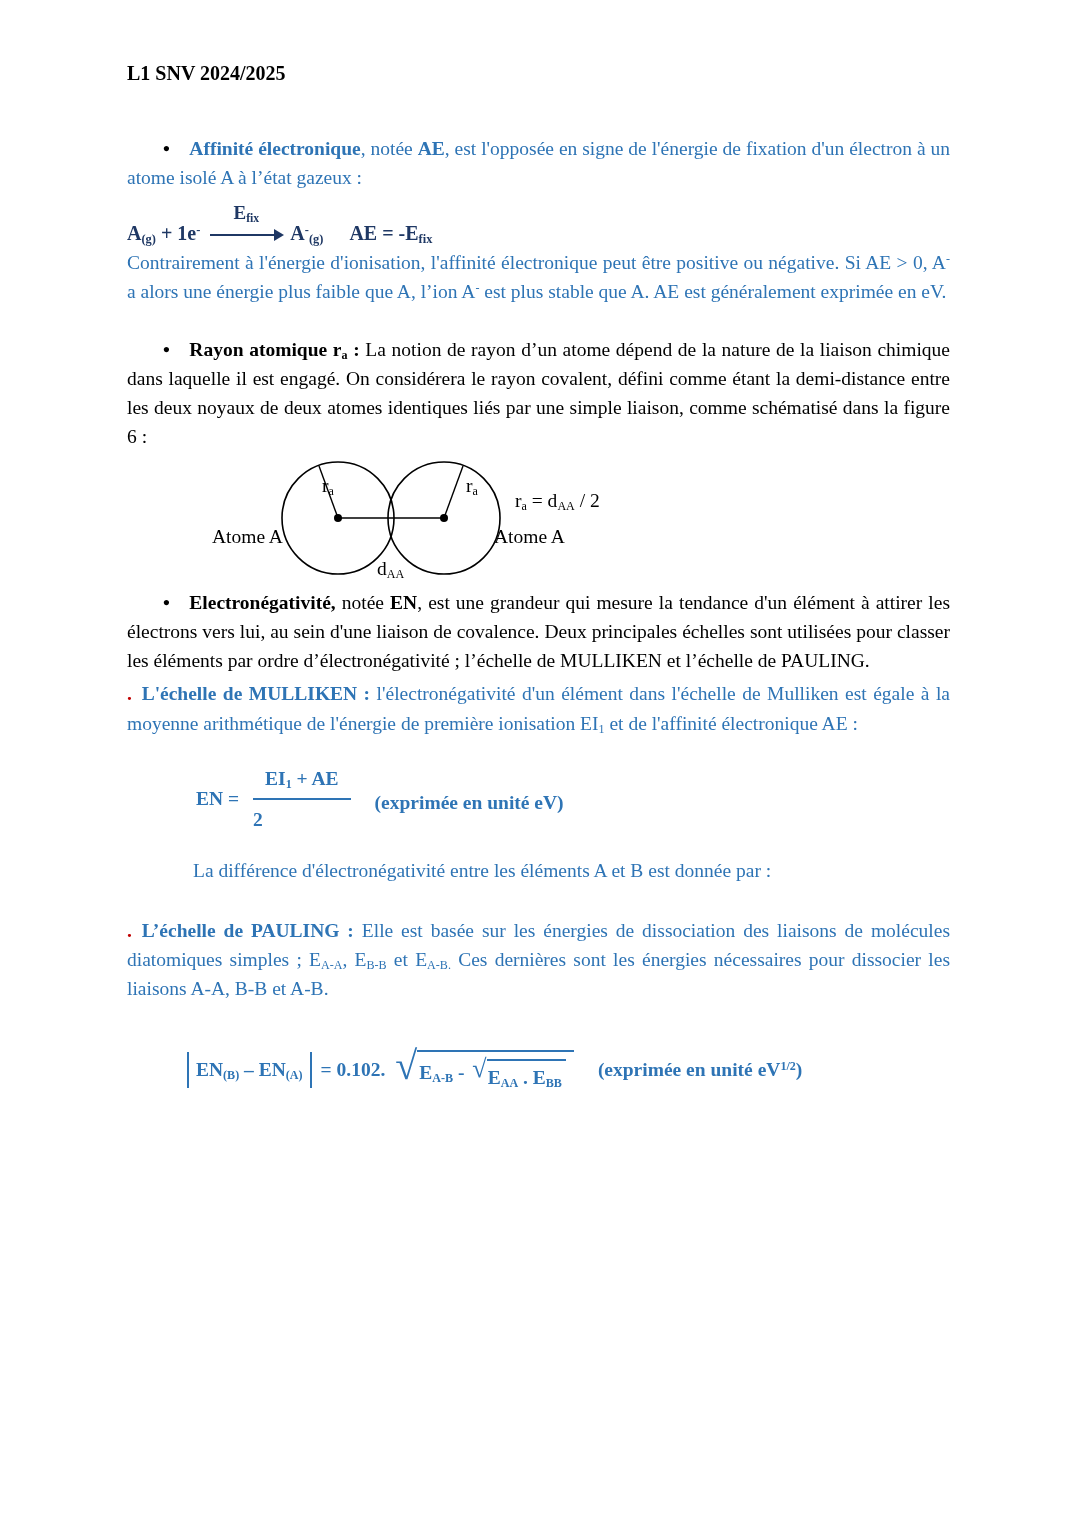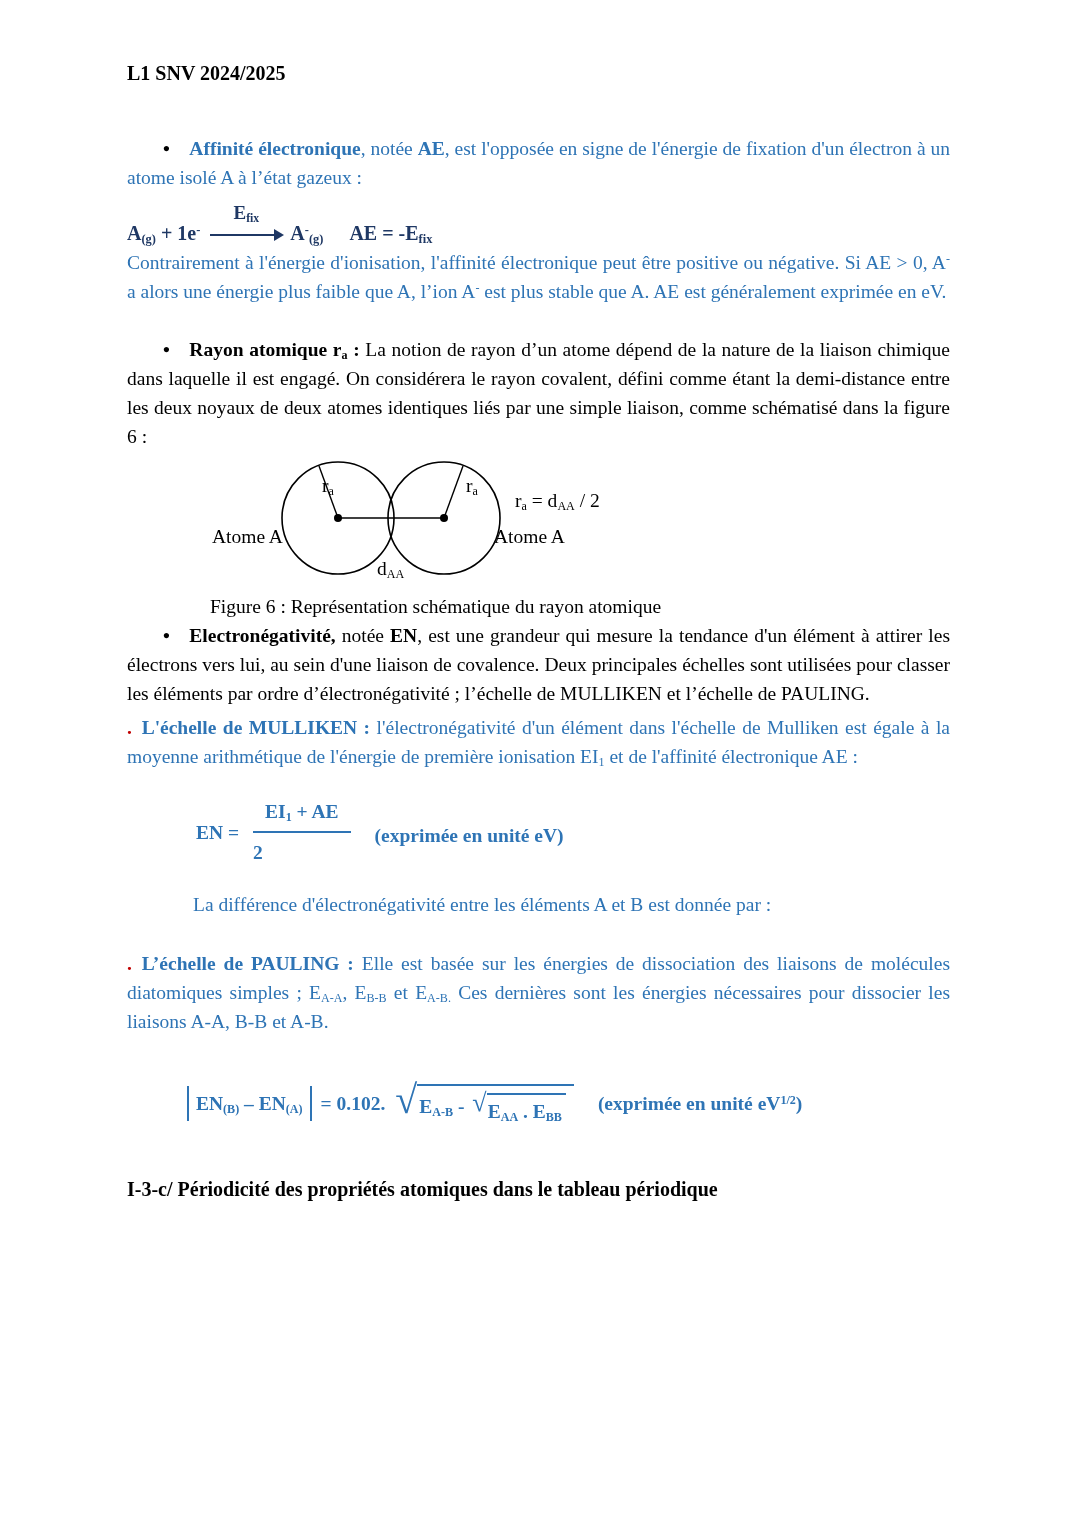--- a/index.html
+++ b/index.html
@@ -97,21 +97,20 @@
       <circle cx="317" cy="60" r="4" fill="#000"></circle>
     </svg>
     <span class="fig-label" style="left:195px;top:13px;"><span>r</span><sub>a</sub></span>
     <span class="fig-label" style="left:339px;top:13px;"><span>r</span><sub>a</sub></span>
     <span class="fig-label" style="left:85px;top:64px;">Atome A</span>
     <span class="fig-label" style="left:367px;top:64px;">Atome A</span>
     <span class="fig-label" style="left:250px;top:96px;"><span>d</span><sub>AA</sub></span>
     <span class="fig-label" style="left:388px;top:28px;"><span>r</span><sub>a</sub><span> = d</span><sub>AA</sub><span> / 2</span></span>
   </div>
 
-  <p class="caption">Figure 6 : Représentation schématique du rayon atomique</p>
 
   <p class="bullet-para mt26"><span class="b c-black">• </span><span class="b">Electronégativité,</span><span> notée </span><span class="b">EN</span><span>, est une grandeur qui mesure la tendance d'un élément à attirer les électrons vers lui, au sein d'une liaison de covalence. Deux principales échelles sont utilisées pour classer les éléments par ordre d’électronégativité ; l’échelle de MULLIKEN et l’échelle de PAULING.</span></p>
 
   <p class="c-blue mt4"><span class="b c-red">. </span><span class="b">L'échelle de MULLIKEN : </span><span>l'électronégativité d'un élément dans l'échelle de Mulliken est égale à la moyenne arithmétique de l'énergie de première ionisation EI</span><sub>1</sub><span> et de l'affinité électronique AE :</span></p>
 
   <div class="formula-en c-blue">
     <span>EN =</span>
     <span class="frac">
       <span class="num"><span>EI</span><sub>1</sub><span> + AE</span></span>
       <span class="den">2</span>
@@ -131,17 +130,16 @@
       <span class="body">
         <span><span>E</span><sub>A-B</sub><span> - </span></span><span class="sqrt inner">
             <span class="rad">√</span>
             <span class="body"><span>E</span><sub>AA</sub><span> . E</span><sub>BB</sub></span>
           </span>
       </span>
     </span>
     <span class="pf-note"><span>(exprimée en unité eV</span><sup>1/2</sup><span>)</span></span>
   </div>
 
-  <h2 class="section-heading">I-3-c/ Périodicité des propriétés atomiques dans le tableau périodique</h2>
 
   <div class="page-number">10</div>
 
 </div>
 
 </body></html>

